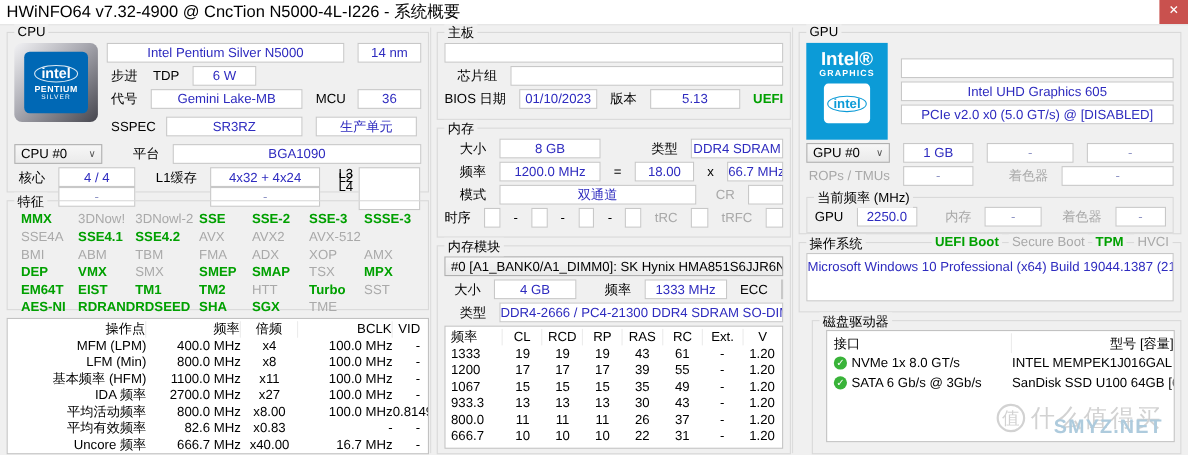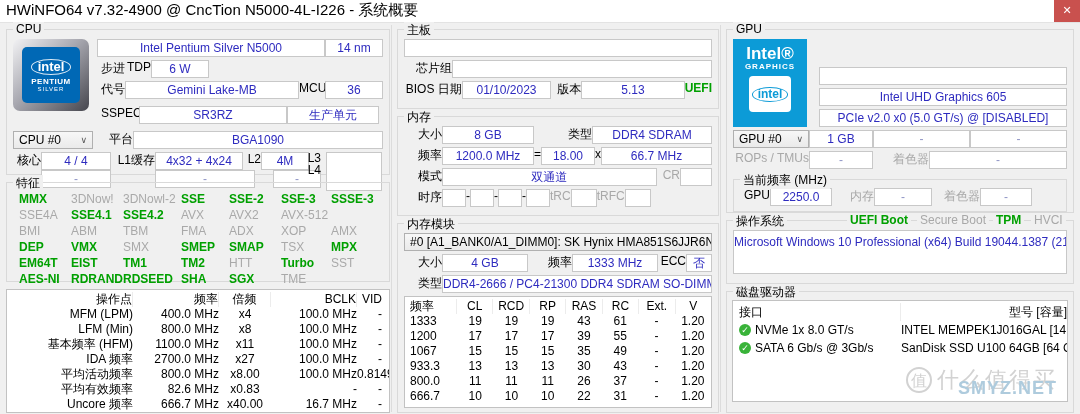--- a/index.html
+++ b/index.html
@@ -15,21 +15,21 @@
   .main { position:absolute; top:22px; left:0; right:0; bottom:0; background:#f0f0f0; border-top:1px solid #e3e3e3; }
   .vsep { position:absolute; top:2px; bottom:2px; width:1px; background:#dcdcdc; }
   .col { position:absolute; top:6px; }
   #col-left  { left:6px;   width:384px; }
   #col-mid   { left:397px; width:322px; }
   #col-right { left:726px; width:348px; }
 
   .grp { position:relative; border:1px solid #d9d9d9; padding:9px 6px 4px 6px; margin-bottom:7px; }
   .grp-title { position:absolute; top:-8px; left:6px; background:#f0f0f0; padding:0 3px; color:#000; white-space:nowrap; }
 
-  .row { display:flex; gap:0; margin-bottom:3px; }
+  .row { display:flex; align-items:center; gap:12px; margin-bottom:3px; }
   .lbl { color:#000; white-space:nowrap; }
   .lbl.r { text-align:right; }
   .lbl.dis { color:#a8a8a8; }
   .lbl.green { color:#00a000; font-weight:bold; }
 
   .field { background:#fff; border:1px solid #c8c8c8; color:#2e2bbf; text-align:center; height:18px; line-height:16px; overflow:hidden; white-space:nowrap; }
   .field.dim { color:#9095c5; }
   .flex1 { flex:1; }
 
   .combo { background:linear-gradient(#f7f7f7,#eaeaea); border:1px solid #b0b0b0; height:18px; line-height:16px; display:flex; justify-content:space-between; align-items:center; padding:0 5px; color:#000; white-space:nowrap; overflow:hidden; }
@@ -142,21 +142,21 @@
             <span class="chev">∨</span>
           </span>
         <span class="lbl r" style="width:40px">平台</span>
         <span class="field flex1">BGA1090</span>
       </div>
       <div class="cache-wrap" style="height:40px">
         <div class="row" style="margin-bottom:0">
           <span class="lbl r" style="width:28px">核心</span>
           <span class="field" style="width:70px">4 / 4</span>
           <span class="lbl r" style="width:44px">L1缓存</span>
-          <span class="field" style="width:88px">4x32 + 4x24</span>
+          <span class="field" style="width:100px">4x32 + 4x24</span>
           <span class="lbl r" style="width:18px">L2</span>
           <span class="field" style="width:48px">4M</span>
         </div>
         <div class="row" style="margin:0">
           <span style="width:28px"></span>
           <span class="field dim" style="width:70px">-</span>
           <span style="width:44px"></span>
           <span class="field dim" style="width:100px">-</span>
           <span style="width:18px"></span>
           <span class="field dim" style="width:48px">-</span>
@@ -428,21 +428,21 @@
               <div class="tcell c7">1.20</div>
             </div>
           </div>
       </div>
     </div>
   </div>
 
   <div class="col" id="col-right">
     <div class="grp" style="height:184px">
       <span class="grp-title">GPU</span>
-      <div class="row" style="align-items:flex-end; gap:12px;">
+      <div class="row" style="align-items:center; gap:12px;">
         <div class="gpu-badge">
           <span class="gpu-l1">Intel®</span>
           <span class="gpu-l2">GRAPHICS</span>
           <span class="gpu-oval-box">
               <span class="gpu-oval">intel</span>
             </span>
         </div>
         <div style="flex:1; display:flex; flex-direction:column; gap:3px;">
           <span class="field"></span>
           <span class="field">Intel UHD Graphics 605</span>
@@ -479,21 +479,21 @@
 
     <div class="grp" style="height:64px">
       <span class="grp-title">操作系统</span>
       <span class="os-flag lbl green" style="left:120px">UEFI Boot</span>
       <span class="os-flag lbl dis" style="left:190px">Secure Boot</span>
       <span class="os-flag lbl green" style="left:266px">TPM</span>
       <span class="os-flag lbl dis" style="left:304px">HVCI</span>
       <div class="field os-box">Microsoft Windows 10 Professional (x64) Build 19044.1387 (21H2)</div>
     </div>
 
-    <div class="grp" style="height:122px; padding:8px 5px 5px 5px;">
+    <div class="grp" style="height:122px; padding:8px 5px 5px 12px;margin-left:12px;">
       <span class="grp-title">磁盘驱动器</span>
       <div class="tbox dtable" style="height:102px; position:relative;">
         <div class="trow thead">
           <div class="tcell dh0">接口</div>
           <div class="tcell dh1">型号 [容量]</div>
         </div>
         <div>
             <div class="trow">
               <div class="tcell drive-iface"><span class="okicon">✓</span><span>NVMe 1x 8.0 GT/s</span></div>
               <div class="tcell drive-model">INTEL MEMPEK1J016GAL [14 GB]</div>

